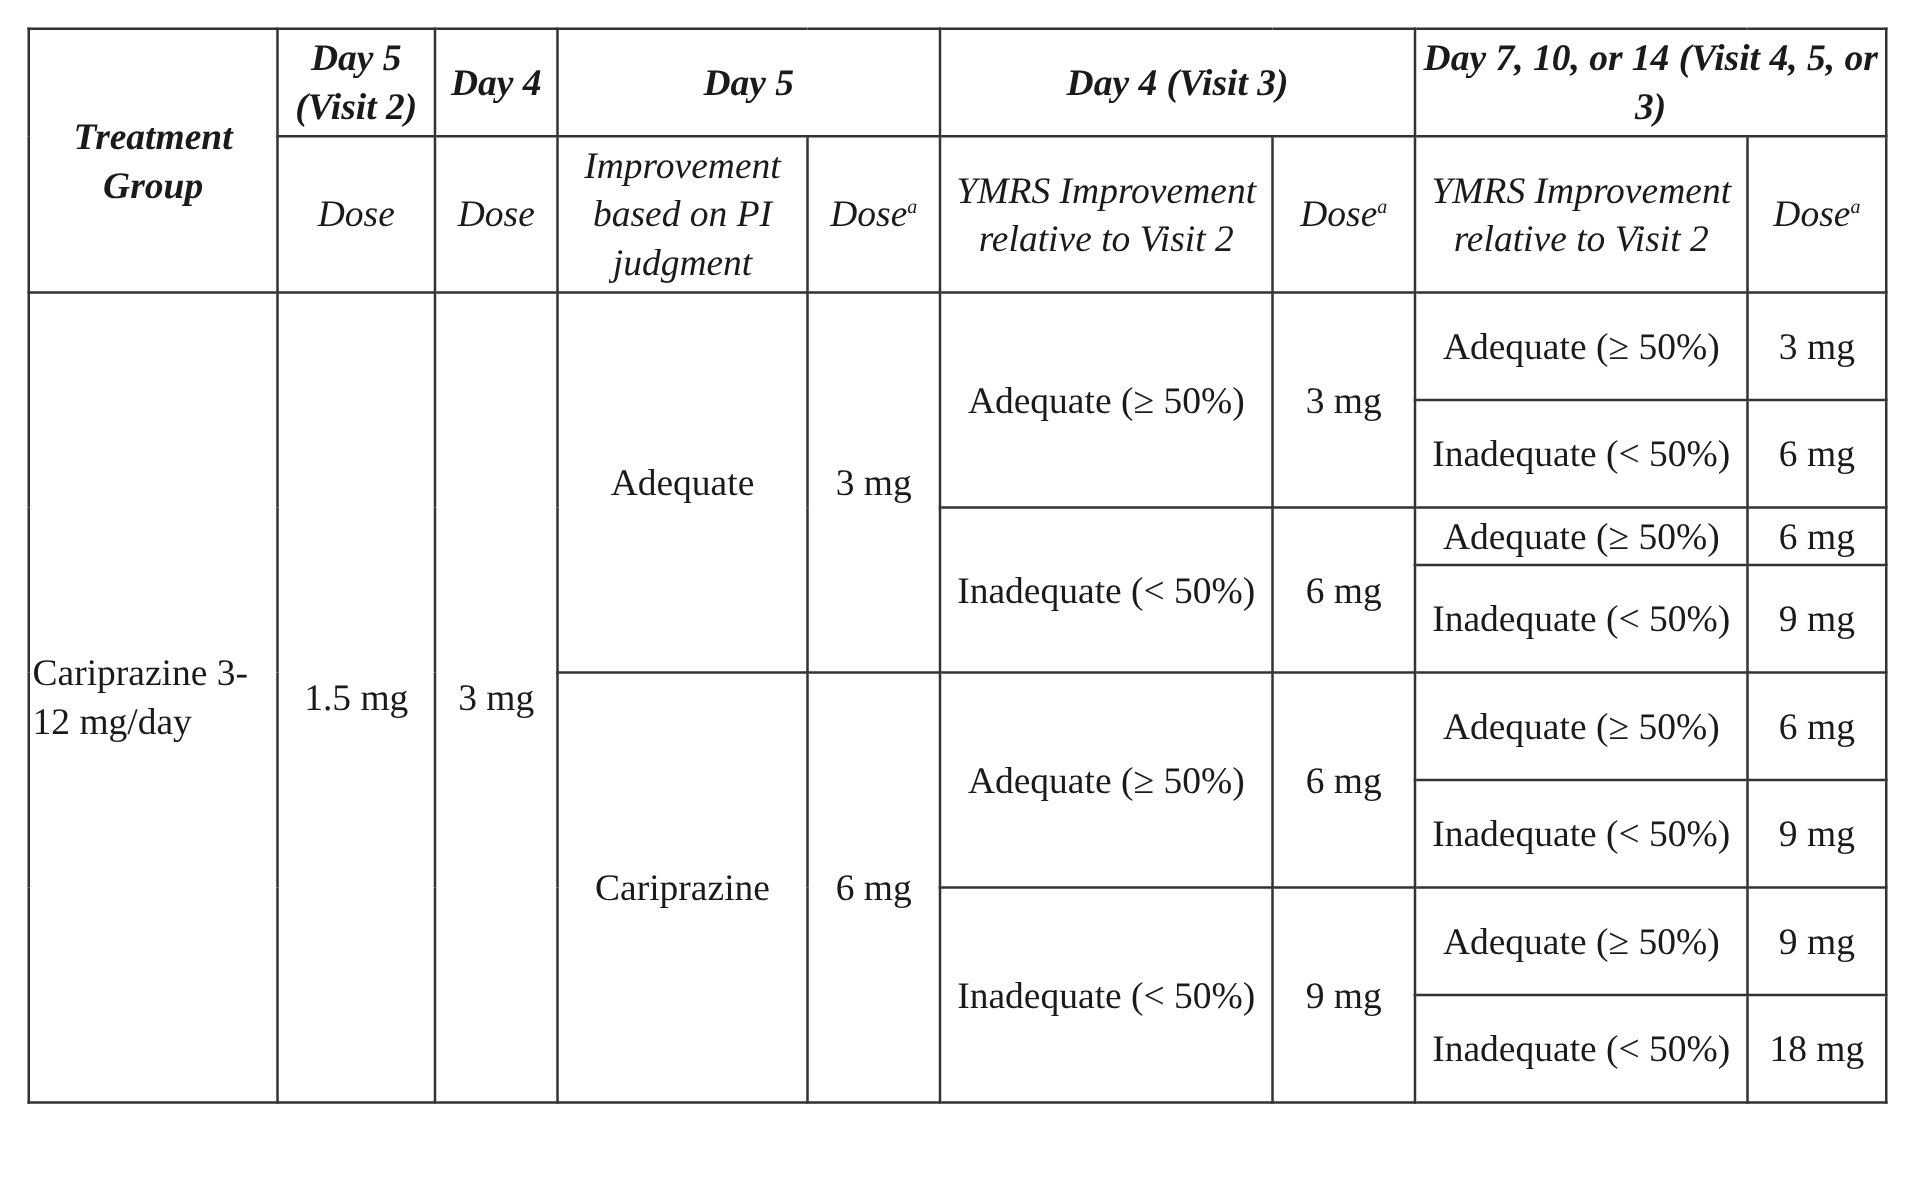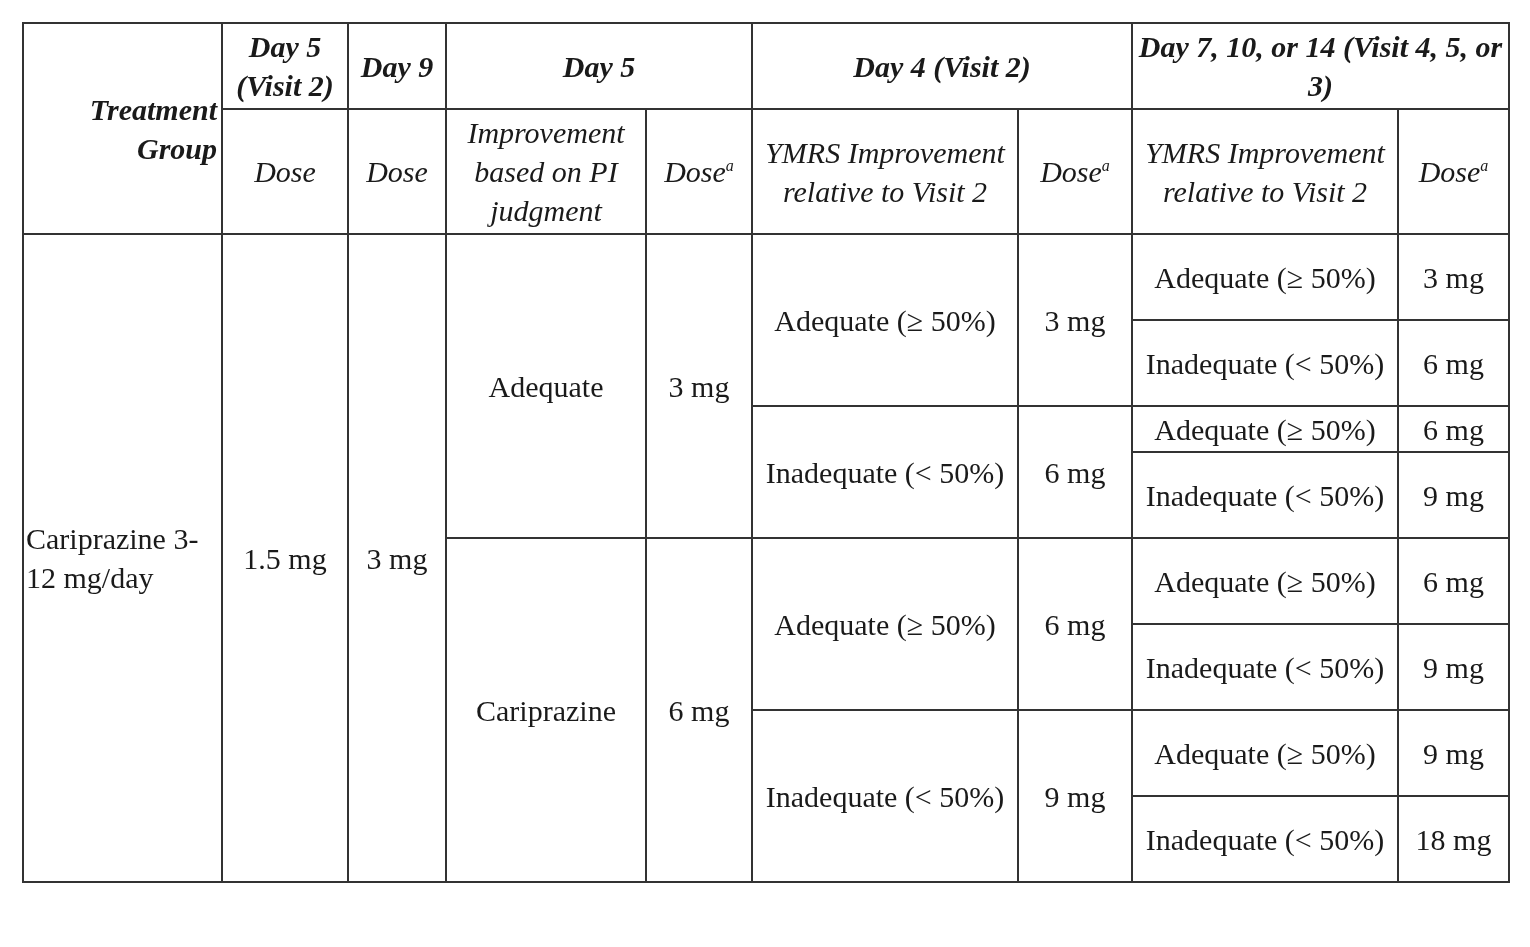--- a/index.html
+++ b/index.html
@@ -4,21 +4,21 @@
 <style>
   html, body { margin:0; padding:0; background:#ffffff; }
   body { width:1530px; height:947px; position:relative; overflow:hidden;
          font-family:"Liberation Serif","DejaVu Serif",serif; color:#1a1a1a; }
   table { position:absolute; left:22px; top:22px; border-collapse:collapse;
           table-layout:fixed; width:1486px; }
   td, th { border:2px solid #333; text-align:center; vertical-align:middle;
            font-size:30px; line-height:39px; padding:0 4px; font-weight:normal; }
   th { font-style:italic; }
   th.b { font-weight:bold; }
-  th.tg { text-align:right; font-weight:bold; }
+  th.tg { text-align:center; font-weight:bold; }
   td.tgv { text-align:left; padding-left:2px;border-radius:32px; }
   sup { font-size:16px; vertical-align:top; line-height:20px; position:relative; top:4px; }
   .r1 { height:86px; }
   .r2 { height:125px; }
   .rs { height:86px; }
   .rss { height:46px; }
 </style>
 </head>
 <body>
 
@@ -31,23 +31,23 @@
       <col style="width:106px">
       <col style="width:266px">
     <col style="width:114px">
       <col style="width:266px">
       <col style="width:111px">
   </colgroup>
   <tbody>
       <tr class="r1">
     <th class="tg" rowspan="2">Treatment Group</th>
     <th class="b">Day 5 (Visit 2)</th>
-    <th class="b">Day 9</th>
+    <th class="b">Day 4</th>
     <th class="b" colspan="2">Day 5</th>
-    <th class="b" colspan="2">Day 4 (Visit 2)</th>
+    <th class="b" colspan="2">Day 4 (Visit 3)</th>
     <th class="b" colspan="2">Day 7, 10, or 14 (Visit 4, 5, or 3)</th>
   </tr>
   <tr class="r2">
     <th>Dose</th>
     <th>Dose</th>
     <th>Improvement based on PI judgment</th>
     <th><span>Dose</span><sup>a</sup></th>
     <th>YMRS Improvement relative to Visit 2</th>
     <th><span>Dose</span><sup>a</sup></th>
     <th>YMRS Improvement relative to Visit 2</th>

